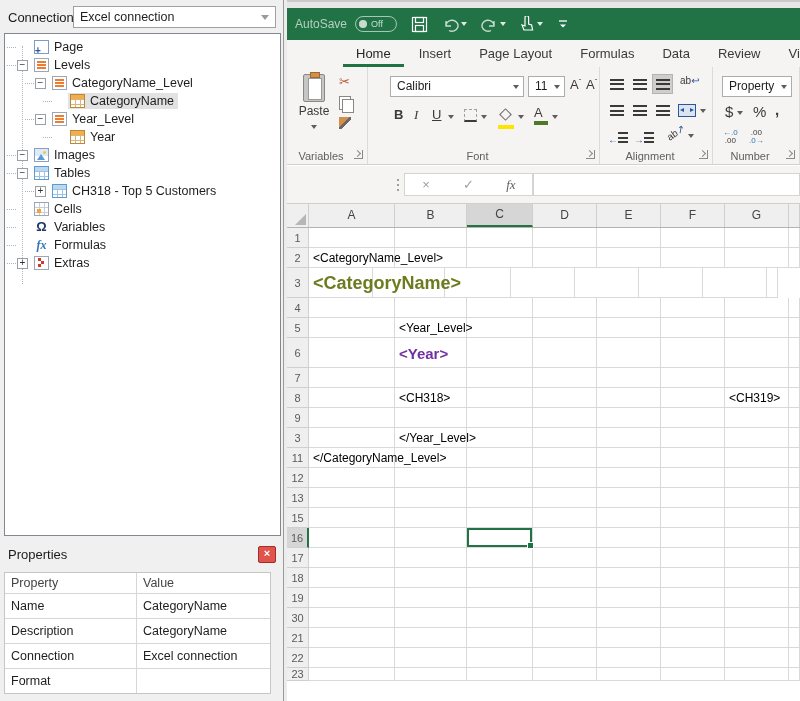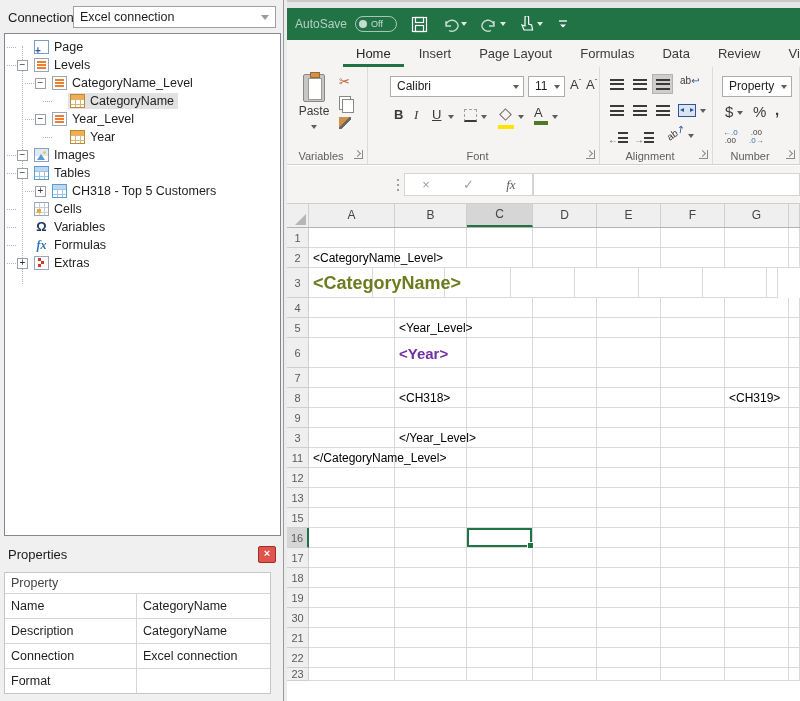--- a/index.html
+++ b/index.html
@@ -260,20 +260,21 @@
             <span>Extras</span>
           </span>
         </div>
       </div>
     <div class="props">
       <span class="propshdr">Properties</span>
       <div class="pclose">×</div>
       <div class="ptable" id="ptable">
         <div class="prow hdr">
           <div class="pc1">Property</div>
+          <div class="pc2">Value</div>
         </div>
       <div class="prow">
             <div class="pc1">Name</div>
             <div class="pc2">CategoryName</div>
           </div>
           <div class="prow">
             <div class="pc1">Description</div>
             <div class="pc2">CategoryName</div>
           </div>
           <div class="prow">

